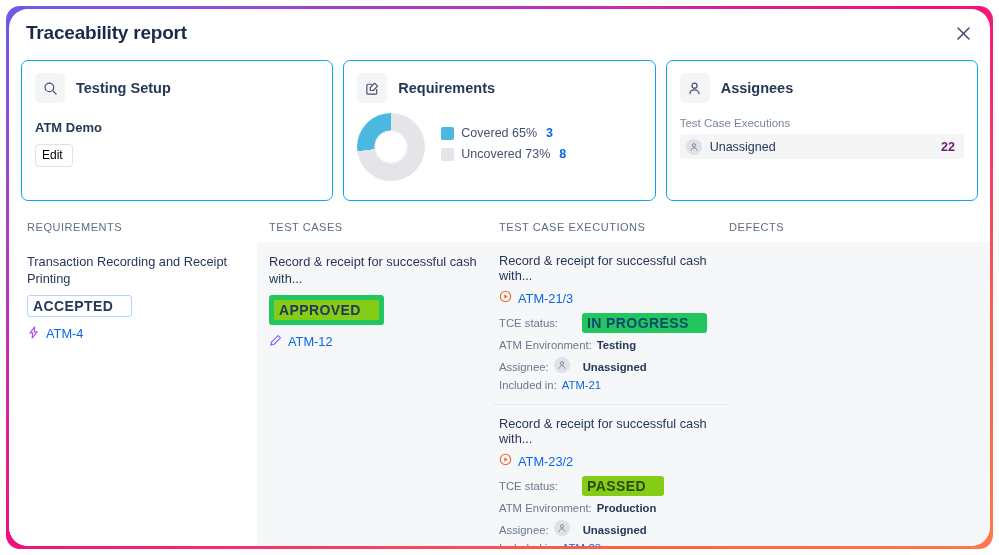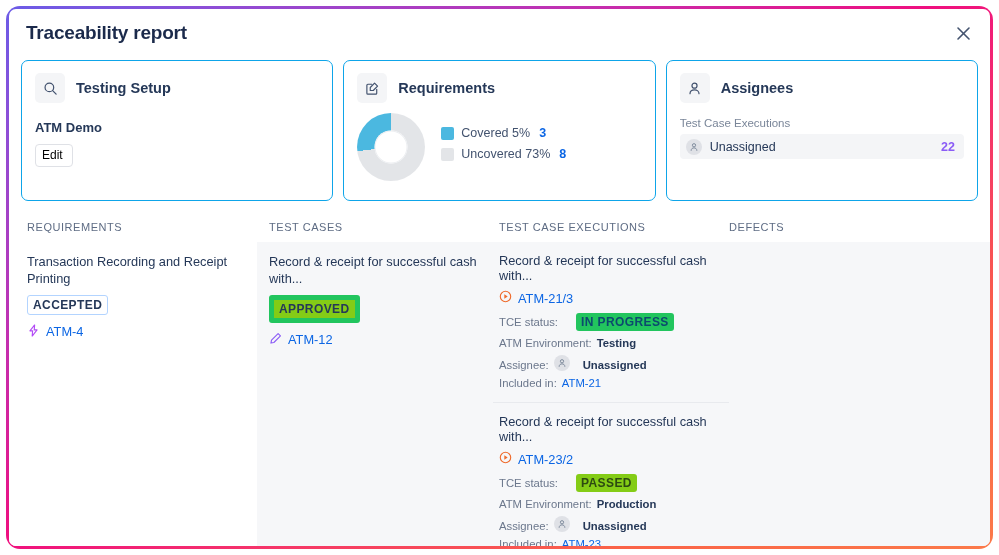--- a/index.html
+++ b/index.html
@@ -18,21 +18,21 @@
     border-radius: 14px;
     padding: 3px;
     background: linear-gradient(150deg,
                 #6b5ce7 0%, #8b4fd8 10%, #c32fb0 30%,
                 #ef0f7f 48%, #f5346a 62%, #fa6248 80%, #fb7a4a 100%);
     overflow: hidden;
   }
   #modal-inner {
     width: 100%; height: 100%;
     background: #ffffff;
-    border-radius: 7px;
+    border-radius: 19px;
     position: relative;
     overflow: hidden;
   }
 
   
   #title-bar {
     height: 48px;
     display: flex; align-items: center;
     padding: 0 18px 0 17px;
     position: relative;
@@ -114,21 +114,21 @@
     display: flex; align-items: center;
     padding: 0 9px 0 6px;
     font-size: 12.5px; color: #253858;
   }
   .mini-avatar {
     width: 16px; height: 16px; border-radius: 50%;
     background: #dfe1e6; color: #7a8699;
     display: flex; align-items: center; justify-content: center;
     margin-right: 8px; flex: 0 0 auto;
   }
-  #assignee-count { margin-left: auto; font-weight: bold; font-size: 12.5px; color: #8b5cf6; }
+  #assignee-count { margin-left: auto; font-weight: bold; font-size: 12.5px; color: #701a75; }
 
   
   #matrix { position: absolute; left: 0; right: 0; top: 200px; bottom: 0; }
   #col-headers {
     display: flex; padding: 12px 0 9px 0;
   }
   .col-header {
     font-size: 11px; letter-spacing: 0.55px;
     color: #5e6c84; font-weight: normal;
   }
@@ -143,22 +143,22 @@
   .cell-req   { width: 248px; padding-left: 18px; background: #fff; }
   .cell-tc    { width: 236px; padding-left: 12px; background: #f6f7f9; }
   .cell-tce   { width: 236px; padding-left: 6px; background: #f6f7f9; }
   .cell-def   { flex: 1; background: #f6f7f9; }
 
   .item-title {
     font-size: 12.8px; color: #253858; line-height: 1.35;
   }
   .pill {
     display: inline-block; margin-top: 7px;
-    font-size: 12px; font-weight: bold; letter-spacing: 0.4px;
-    padding: 2px 5px 2px 5px; border-radius: 3px;
+    font-size: 14px; font-weight: bold; letter-spacing: 0.4px;
+    padding: 2px 18px 2px 5px; border-radius: 3px;
   }
   .pill-accepted { color: #253858; background: #fff; border: 1px solid #b3d4ff; }
   .pill-approved { color: #253858; background: #84cc16; border: 5px solid #22c55e; }
   .pill-inprogress { color: #0c4a6e; background: #22c55e; }
   .pill-passed { color: #2d4a12; background: #84cc16; }
 
   .key-link {
     display: flex; align-items: center; gap: 6px;
     margin-top: 9px; font-size: 12.8px; color: #0c66e4;
     cursor: pointer;
@@ -167,21 +167,21 @@
     font-size: 11.3px; color: #6b778c; margin-top: 6px;
     display: flex; align-items: flex-end; gap: 5px;
   }
   .meta-line b { color: #253858; font-weight: bold; }
   .meta-line a { color: #0c66e4; text-decoration: none; cursor: pointer; }
 
   .tce-block { padding: 11px 12px 13px 6px; }
   .tce-block + .tce-block { border-top: 1px solid #e8eaee; }
   .tce-title { font-size: 12.8px; color: #253858; }
   .tce-key { display: flex; align-items: center; gap: 6px; margin-top: 7px; font-size: 12.8px; color: #0c66e4; cursor:pointer; }
-  .status-line { font-size: 11.3px; color: #6b778c; margin-top: 7px; display:flex; align-items:center; gap:18px; }
+  .status-line { font-size: 11.3px; color: #6b778c; margin-top: 7px; display:flex; align-items:center; gap:24px; }
   .status-line .pill { margin-top: 0; }
 </style>
 </head>
 <body>
 
 <div id="modal-frame">
   <div id="modal-inner">
 
     <div id="title-bar">
       <div id="page-title">Traceability report</div>
@@ -217,21 +217,21 @@
               <path d="M10.2 2.3l3.2 3.2-4.6 4.6H5.6V6.9z" fill="none" stroke="#42526e" stroke-width="1.25" stroke-linejoin="round"></path>
             </svg>
           </div>
           <div class="card-title">Requirements</div>
         </div>
         <div id="req-body">
           <div id="donut" style="background: conic-gradient(rgb(227, 229, 232) 0deg, rgb(227, 229, 232) 262.8deg, rgb(75, 184, 224) 262.8deg, rgb(75, 184, 224) 360deg);"></div>
           <div>
             <div class="legend-row">
               <span class="legend-swatch" style="background:#4bb8e0"></span>
-              <span>Covered 5%</span>
+              <span>Covered 65%</span>
               <span class="legend-count">3</span>
             </div>
             <div class="legend-row">
               <span class="legend-swatch" style="background:#e3e5e8"></span>
               <span>Uncovered 73%</span>
               <span class="legend-count">8</span>
             </div>
           </div>
         </div>
       </div>

